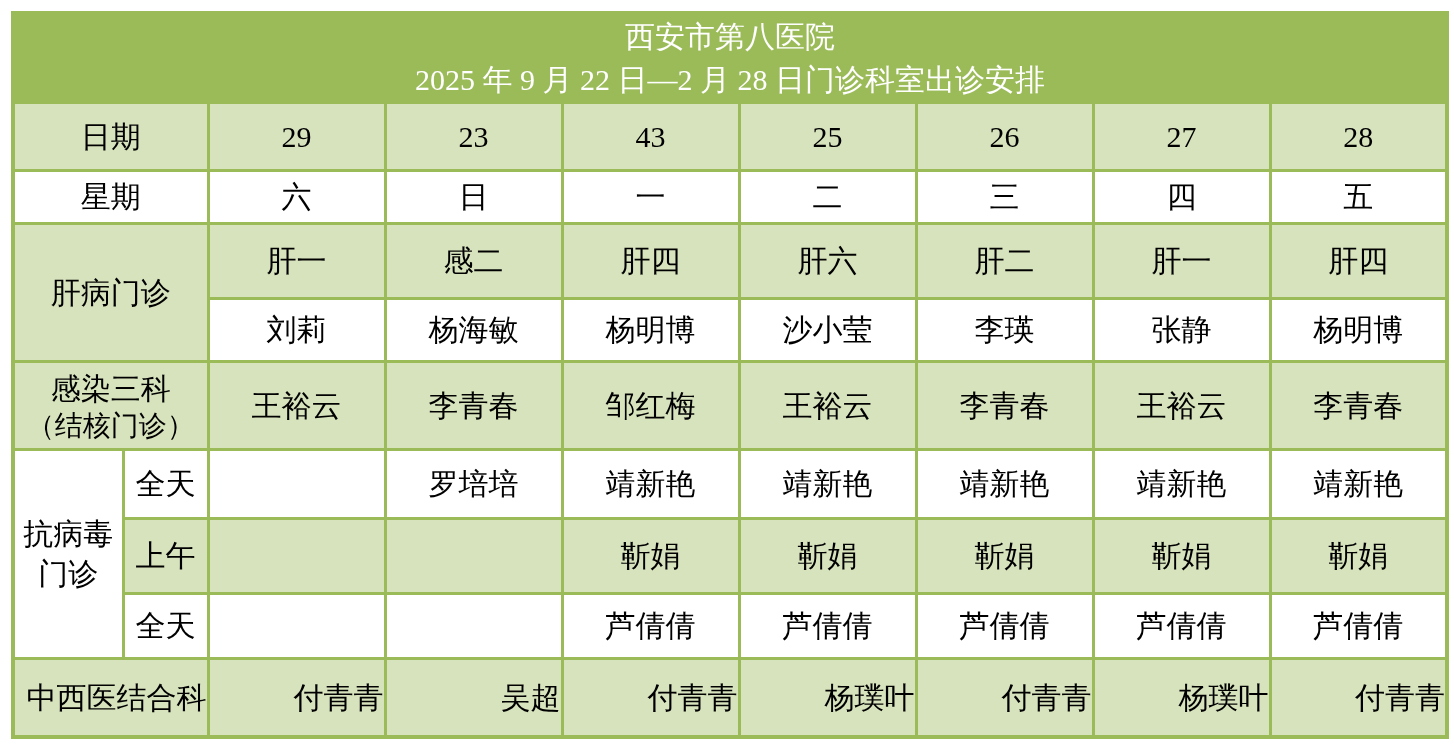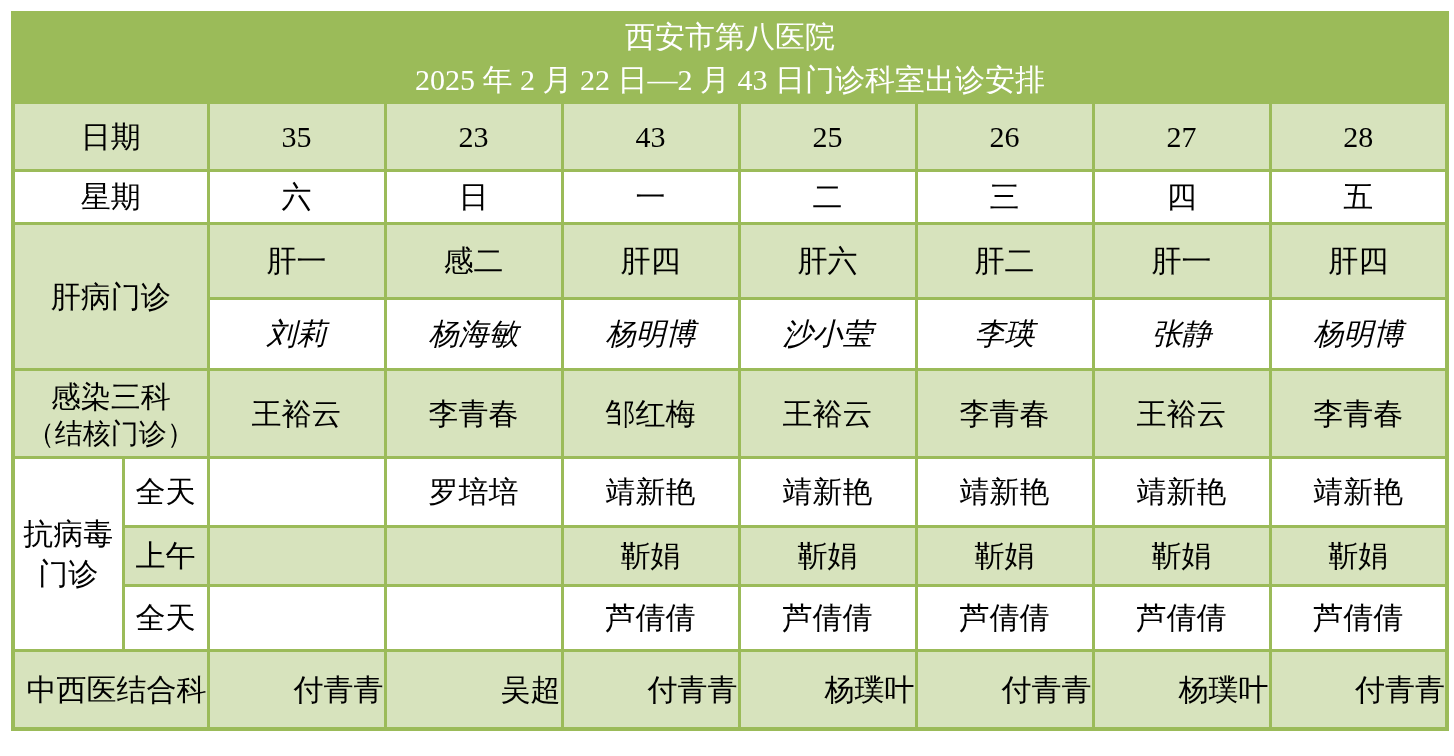--- a/index.html
+++ b/index.html
@@ -54,24 +54,24 @@
     color: var(--title-white);
     height: 86px;
     border: none;
   }
   td.title-cell .t-line { line-height: 43px; }
 
   
   tr.r-date  td { height: 68px; }
   tr.r-week  td { height: 53px; }
   tr.r-liver1 td { height: 75px; }
-  tr.r-liver2 td { height: 71px; font-style: italic; }
+  tr.r-liver2 td { height: 63px; }
   tr.r-inf   td { height: 88px; }
   tr.r-anti1 td { height: 69px; }
-  tr.r-anti2 td { height: 59px; }
+  tr.r-anti2 td { height: 75px; }
   tr.r-anti3 td { height: 65px; }
   tr.r-tcm   td { height: 78px; text-align: right; }
 
   .sub-label { font-size: 28px; line-height: 34px; }
   .dept-line { line-height: 40px; }
 </style>
 </head>
 <body>
 
 <div class="page">
@@ -85,27 +85,27 @@
       <col style="width:177px">
         <col style="width:177px">
         <col style="width:177px">
       <col style="width:177px">
     </colgroup>
 
     <tbody>
         <tr>
       <td class="title-cell" colspan="9">
         <div class="t-line">西安市第八医院</div>
-        <div class="t-line">2025 年 2 月 22 日—2 月 43 日门诊科室出诊安排</div>
+        <div class="t-line">2025 年 9 月 22 日—2 月 28 日门诊科室出诊安排</div>
       </td>
     </tr>
 
     <tr class="r-date bg-green">
       <td colspan="2">日期</td>
-      <td>35</td>
+      <td>29</td>
       <td>23</td>
       <td>43</td>
       <td>25</td>
       <td>26</td>
       <td>27</td>
       <td>28</td>
     </tr>
 
     <tr class="r-week bg-white">
       <td colspan="2">星期</td>

